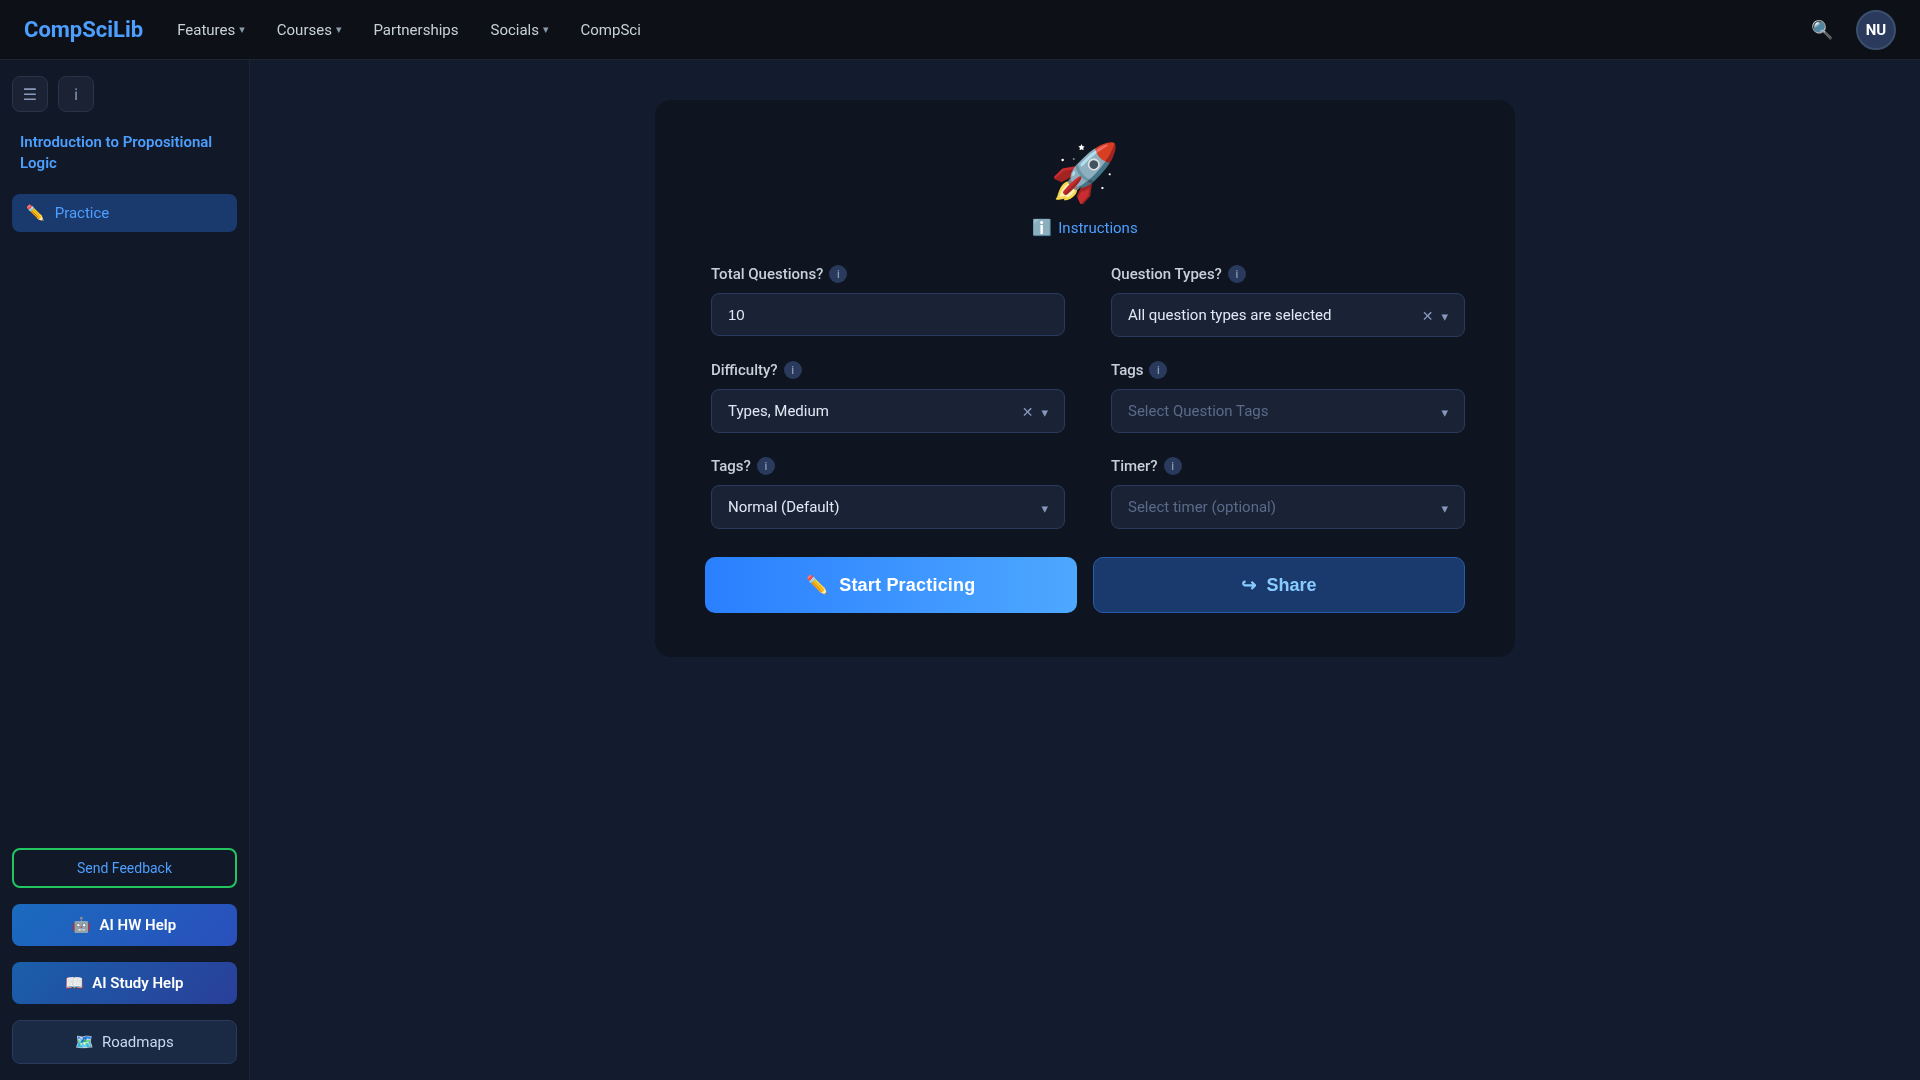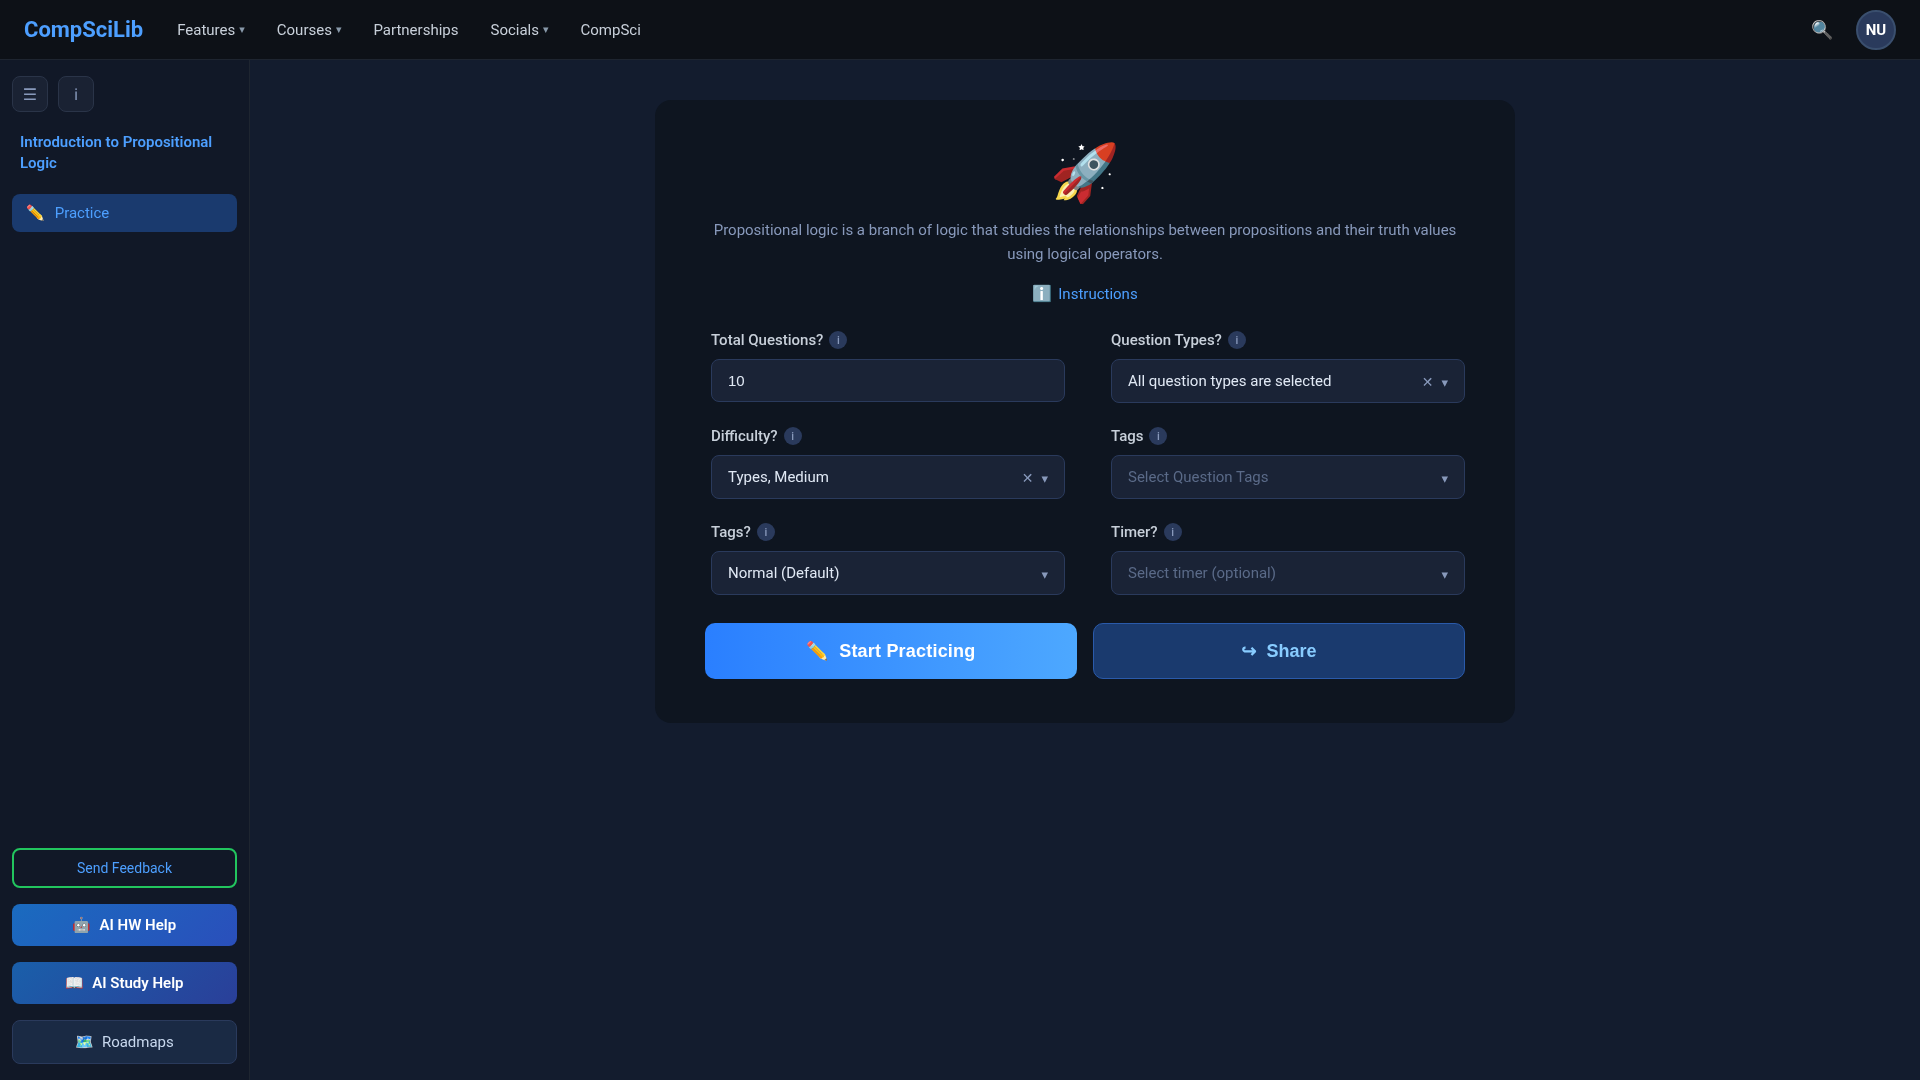--- a/index.html
+++ b/index.html
@@ -358,22 +358,20 @@
     <div class="sidebar-roadmap-btn">
       <span>🗺️</span>
       <span>Roadmaps</span>
     </div>
   </aside>
 
   <main class="main">
     <div class="content-card">
 
       <div class="rocket-icon">🚀</div>
-      <p class="page-desc">Propositional logic is a branch of logic that studies the relationships between propositions and
-their truth values using logical operators.</p>
 
       <div class="instructions-link">
         <span class="info-icon">ℹ️</span>
         <span>Instructions</span>
       </div>
 
       <div class="form-grid">
 
         <div class="form-field">
           <div class="field-label">

